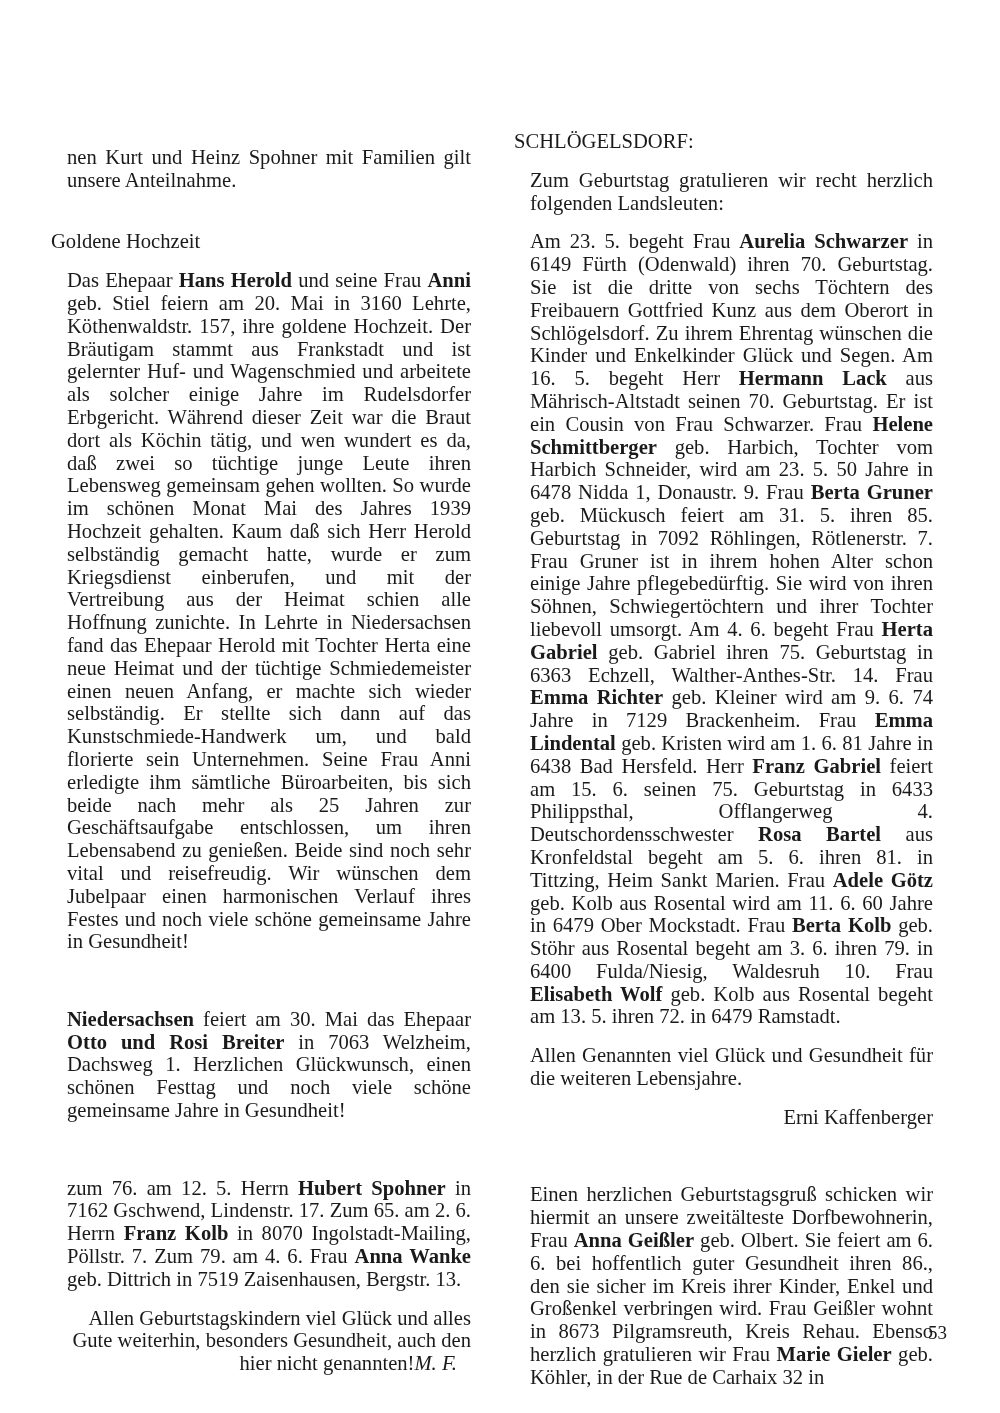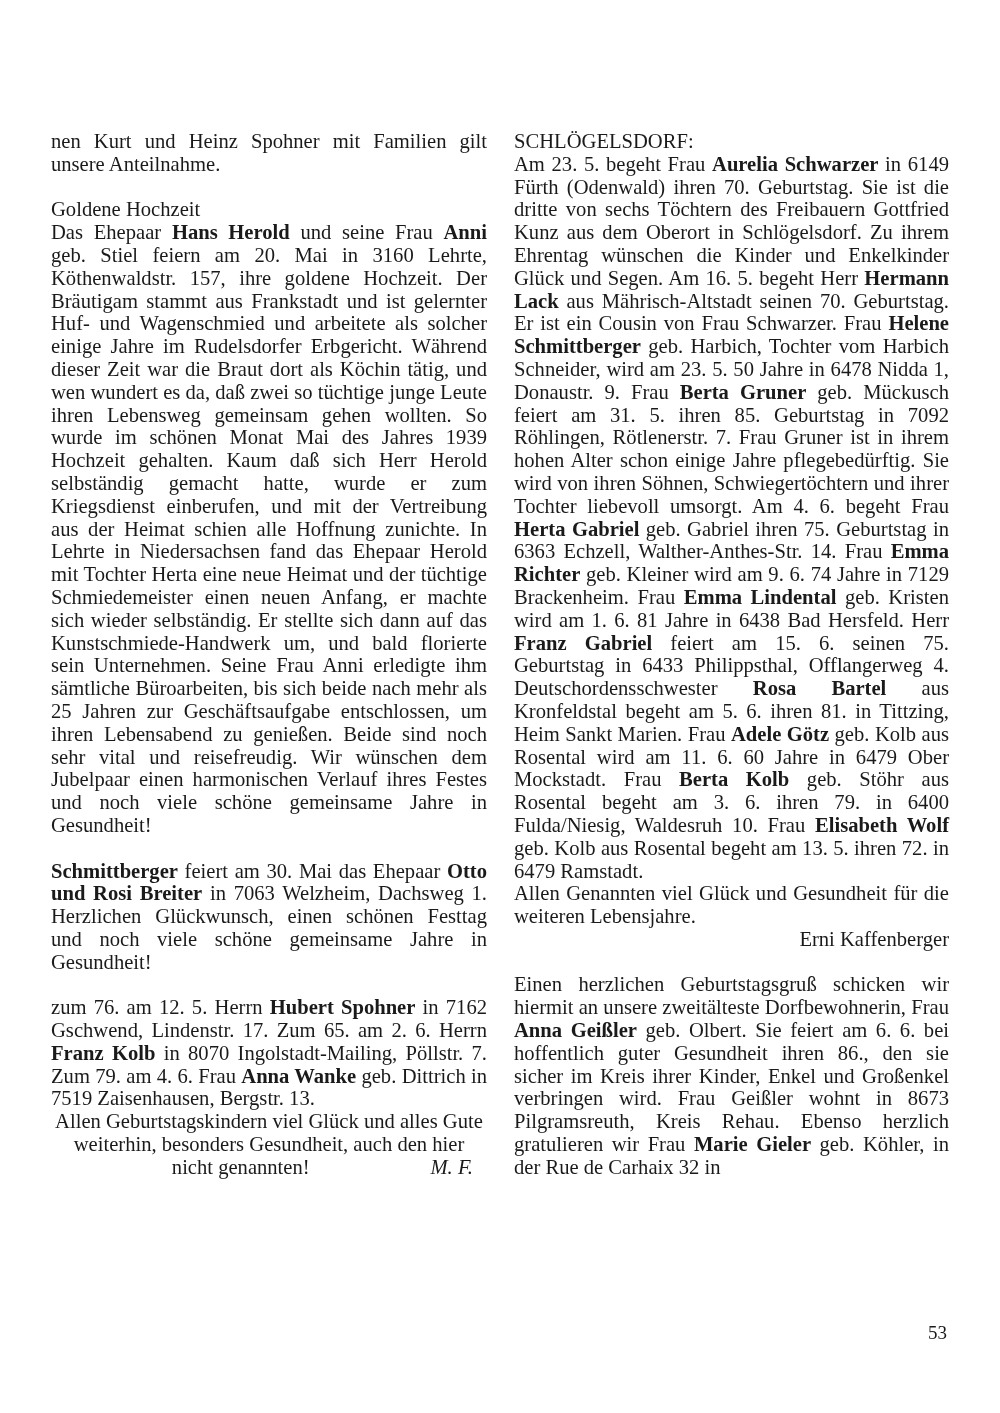--- a/index.html
+++ b/index.html
@@ -11,21 +11,21 @@
     width: 436px;
     font-family: "Liberation Serif", serif;
     font-size: 20.6px;
     line-height: 22.8px;
     color: #1a1a1a;
     text-align: justify;
     hyphens: manual;
   }
   .col-left { left: 51px; }
   .col-right { left: 514px; width: 435px; }
-  p { margin: 0; }
+  p { margin: 16px; }
   .gap { height: 22.8px; }
   h2 { margin: 0; font-size: 20.6px; line-height: 22.8px; font-weight: normal; }
   b { font-weight: bold; }
   .sig { text-align: right; }
   .sig-inline { float: right; font-style: italic; margin-right: 14px; }
   .page-number {
     position: absolute; left: 928px; top: 1322px;
     font-family: "Liberation Serif", serif; font-size: 19px; color: #1a1a1a;
   }
 </style>
@@ -35,29 +35,30 @@
 <div class="page">
 
   <div class="col col-left">
     <p>nen Kurt und Heinz Spohner mit Familien gilt unsere Anteilnahme.</p>
     <div class="gap"></div>
 
     <h2>Goldene Hochzeit</h2>
     <p><span>Das Ehepaar </span><b>Hans Herold</b><span> und seine Frau </span><b>Anni</b><span> geb. Stiel feiern am 20. Mai in 3160 Lehrte, Köthenwaldstr. 157, ihre goldene Hochzeit. Der Bräutigam stammt aus Frankstadt und ist gelernter Huf- und Wagenschmied und arbeitete als solcher einige Jahre im Rudelsdorfer Erbgericht. Während dieser Zeit war die Braut dort als Köchin tätig, und wen wundert es da, daß zwei so tüchtige junge Leute ihren Lebensweg gemeinsam gehen wollten. So wurde im schönen Monat Mai des Jahres 1939 Hochzeit gehalten. Kaum daß sich Herr Herold selbständig gemacht hatte, wurde er zum Kriegsdienst einberufen, und mit der Vertreibung aus der Heimat schien alle Hoffnung zunichte. In Lehrte in Niedersachsen fand das Ehepaar Herold mit Tochter Herta eine neue Heimat und der tüchtige Schmiedemeister einen neuen Anfang, er machte sich wieder selbständig. Er stellte sich dann auf das Kunstschmiede-Handwerk um, und bald florierte sein Unternehmen. Seine Frau Anni erledigte ihm sämtliche Büroarbeiten, bis sich beide nach mehr als 25 Jahren zur Geschäftsaufgabe entschlossen, um ihren Lebensabend zu genießen. Beide sind noch sehr vital und reisefreudig. Wir wünschen dem Jubelpaar einen harmonischen Verlauf ihres Festes und noch viele schöne gemeinsame Jahre in Gesundheit!</span></p>
     <div class="gap"></div>
 
-    <p><b>Schmittberger</b><span> feiert am 30. Mai das Ehepaar </span><b>Otto und Rosi Breiter</b><span> in 7063 Welzheim, Dachsweg 1. Herzlichen Glückwunsch, einen schönen Festtag und noch viele schöne gemeinsame Jahre in Gesundheit!</span></p>
+    <p><b>Niedersachsen</b><span> feiert am 30. Mai das Ehepaar </span><b>Otto und Rosi Breiter</b><span> in 7063 Welzheim, Dachsweg 1. Herzlichen Glückwunsch, einen schönen Festtag und noch viele schöne gemeinsame Jahre in Gesundheit!</span></p>
     <div class="gap"></div>
 
     <p><span>zum 76. am 12. 5. Herrn </span><b>Hubert Spohner</b><span> in 7162 Gschwend, Lindenstr. 17. Zum 65. am 2. 6. Herrn </span><b>Franz Kolb</b><span> in 8070 Ingolstadt-Mailing, Pöllstr. 7. Zum 79. am 4. 6. Frau </span><b>Anna Wanke</b><span> geb. Dittrich in 7519 Zaisenhausen, Bergstr. 13.</span></p>
-    <p style="text-align:center;"><span>Allen Geburtstagskindern viel Glück und alles Gute weiterhin, besonders Gesundheit, auch den hier nicht genannten!</span><span class="sig-inline">M. F.</span></p>
+    <p style="text-align:right;"><span>Allen Geburtstagskindern viel Glück und alles Gute weiterhin, besonders Gesundheit, auch den hier nicht genannten!</span><span class="sig-inline">M. F.</span></p>
   </div>
 
   <div class="col col-right">
     <h2>SCHLÖGELSDORF:</h2>
+    <p>Zum Geburtstag gratulieren wir recht herzlich folgenden Landsleuten:</p>
     <p><span>Am 23. 5. begeht Frau </span><b>Aurelia Schwarzer</b><span> in 6149 Fürth (Odenwald) ihren 70. Geburtstag. Sie ist die dritte von sechs Töchtern des Freibauern Gottfried Kunz aus dem Oberort in Schlögelsdorf. Zu ihrem Ehrentag wünschen die Kinder und Enkelkinder Glück und Segen. Am 16. 5. begeht Herr </span><b>Hermann Lack</b><span> aus Mährisch-Altstadt seinen 70. Geburtstag. Er ist ein Cousin von Frau Schwarzer. Frau </span><b>Helene Schmittberger</b><span> geb. Harbich, Tochter vom Harbich Schneider, wird am 23. 5. 50 Jahre in 6478 Nidda 1, Donaustr. 9. Frau </span><b>Berta Gruner</b><span> geb. Mückusch feiert am 31. 5. ihren 85. Geburtstag in 7092 Röhlingen, Rötlenerstr. 7. Frau Gruner ist in ihrem hohen Alter schon einige Jahre pflegebedürftig. Sie wird von ihren Söhnen, Schwiegertöchtern und ihrer Tochter liebevoll umsorgt. Am 4. 6. begeht Frau </span><b>Herta Gabriel</b><span> geb. Gabriel ihren 75. Geburtstag in 6363 Echzell, Walther-Anthes-Str. 14. Frau </span><b>Emma Richter</b><span> geb. Kleiner wird am 9. 6. 74 Jahre in 7129 Brackenheim. Frau </span><b>Emma Lindental</b><span> geb. Kristen wird am 1. 6. 81 Jahre in 6438 Bad Hersfeld. Herr </span><b>Franz Gabriel</b><span> feiert am 15. 6. seinen 75. Geburtstag in 6433 Philippsthal, Offlangerweg 4. Deutschordensschwester </span><b>Rosa Bartel</b><span> aus Kronfeldstal begeht am 5. 6. ihren 81. in Tittzing, Heim Sankt Marien. Frau </span><b>Adele Götz</b><span> geb. Kolb aus Rosental wird am 11. 6. 60 Jahre in 6479 Ober Mockstadt. Frau </span><b>Berta Kolb</b><span> geb. Stöhr aus Rosental begeht am 3. 6. ihren 79. in 6400 Fulda/Niesig, Waldesruh 10. Frau </span><b>Elisabeth Wolf</b><span> geb. Kolb aus Rosental begeht am 13. 5. ihren 72. in 6479 Ramstadt.</span></p>
     <p>Allen Genannten viel Glück und Gesundheit für die weiteren Lebensjahre.</p>
     <p class="sig">Erni Kaffenberger</p>
     <div class="gap"></div>
 
     <p><span>Einen herzlichen Geburtstagsgruß schicken wir hiermit an unsere zweitälteste Dorfbewohnerin, Frau </span><b>Anna Geißler</b><span> geb. Olbert. Sie feiert am 6. 6. bei hoffentlich guter Gesundheit ihren 86., den sie sicher im Kreis ihrer Kinder, Enkel und Großenkel verbringen wird. Frau Geißler wohnt in 8673 Pilgramsreuth, Kreis Rehau. Ebenso herzlich gratulieren wir Frau </span><b>Marie Gieler</b><span> geb. Köhler, in der Rue de Carhaix 32 in</span></p>
   </div>
 
   <div class="page-number">53</div>
 </div>

